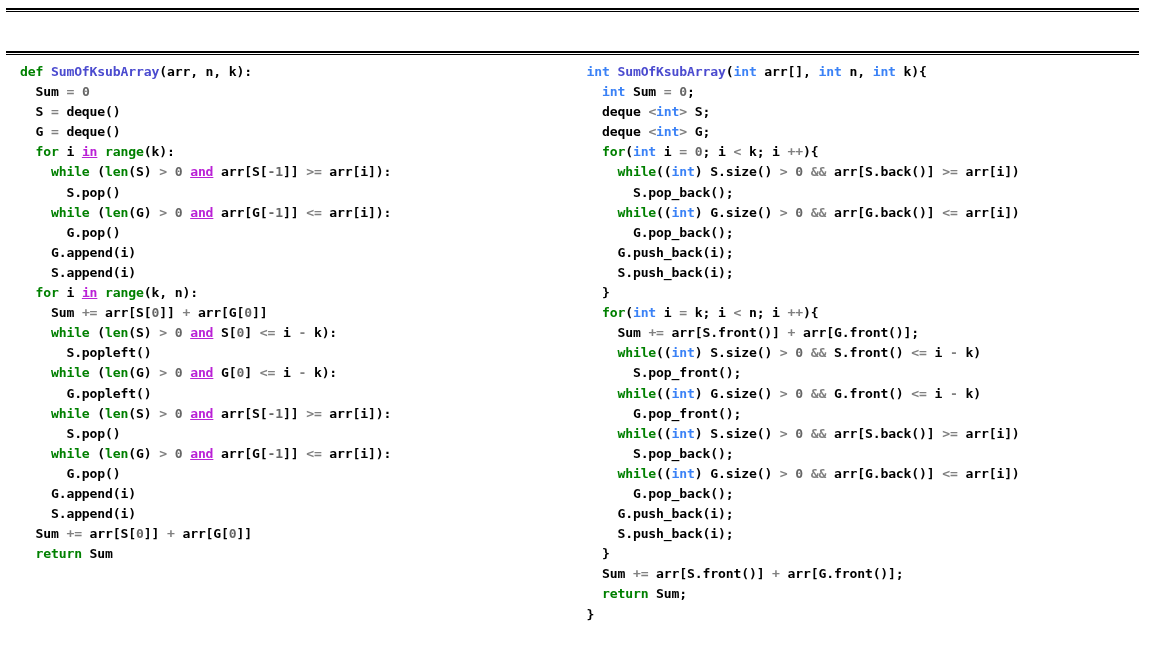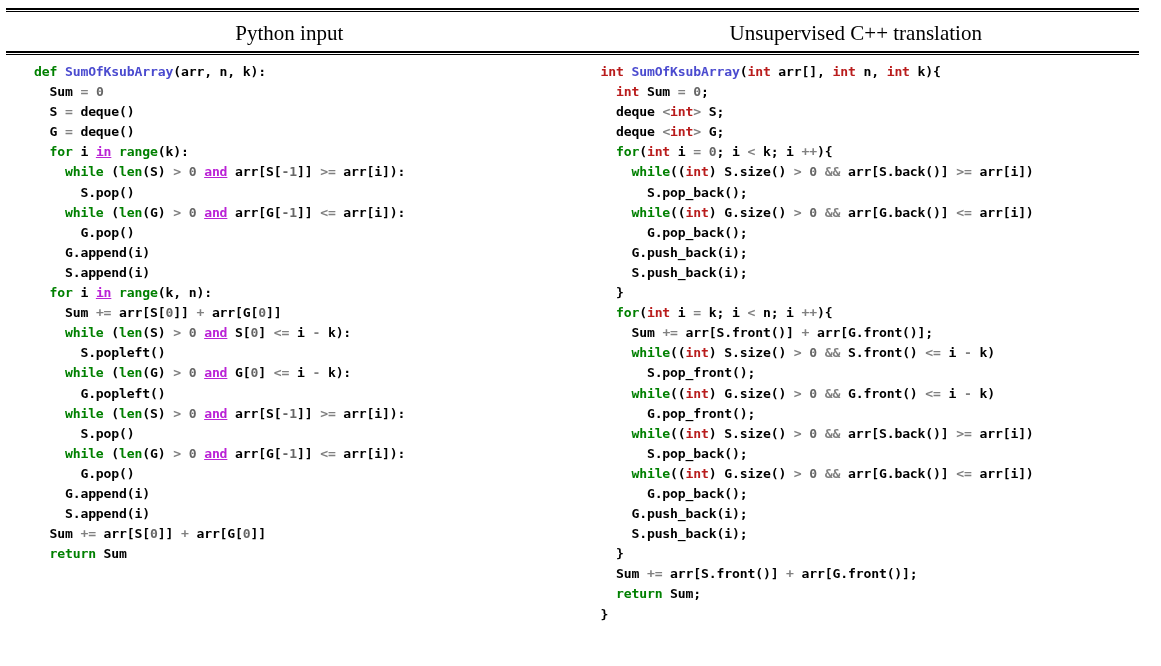--- a/index.html
+++ b/index.html
@@ -53,21 +53,21 @@
     font-size: 21px;
     line-height: 1;
     color: #000000;
     white-space: nowrap;
   }
 
   
   .body-row {
     position: absolute;
     top: 62px;
-    left: 20px;
+    left: 6px;
     width: 1133px;
     height: 600px;
     display: flex;
   }
   .code-cell {
     flex: 0 0 50%;
     width: 50%;
     box-sizing: border-box;
   }
   .code-cell.left  { padding-left: 14px; }
@@ -86,34 +86,30 @@
   }
   pre.code .ln { display: block; height: 20.1px; }
 
   
   .t-plain { color: #000000; }
   .t-kw    { color: #008000; }   
   .t-fn    { color: #4b4bcf; }   
   .t-op    { color: #ba21d6; text-decoration: underline; }   
   .t-num   { color: #666666; }   
   .t-sym   { color: #808080; }   
-  .t-type  { color: #b91c1c; }   
+  .t-type  { color: #3b82f6; }   
 </style>
 </head>
 <body>
 
 <div class="figure">
 
   <div class="rule rule-top"></div>
   <div class="rule rule-top-thin"></div>
 
-  <div class="header-row">
-    <div class="header-cell">Python input</div>
-    <div class="header-cell">Unsupervised C++ translation</div>
-  </div>
 
   <div class="rule rule-mid"></div>
   <div class="rule rule-mid-thin"></div>
 
   <div class="body-row">
     <div class="code-cell left">
       <pre class="code" id="python-code"><span class="ln"><span class="t-kw">def</span><span class="t-plain"> </span><span class="t-fn">SumOfKsubArray</span><span class="t-plain">(arr, n, k):</span></span><span class="ln"><span class="t-plain">  Sum </span><span class="t-sym">=</span><span class="t-plain"> </span><span class="t-num">0</span></span><span class="ln"><span class="t-plain">  S </span><span class="t-sym">=</span><span class="t-plain"> deque()</span></span><span class="ln"><span class="t-plain">  G </span><span class="t-sym">=</span><span class="t-plain"> deque()</span></span><span class="ln"><span class="t-plain">  </span><span class="t-kw">for</span><span class="t-plain"> i </span><span class="t-op">in</span><span class="t-plain"> </span><span class="t-kw">range</span><span class="t-plain">(k):</span></span><span class="ln"><span class="t-plain">    </span><span class="t-kw">while</span><span class="t-plain"> (</span><span class="t-kw">len</span><span class="t-plain">(S) </span><span class="t-sym">&gt;</span><span class="t-plain"> </span><span class="t-num">0</span><span class="t-plain"> </span><span class="t-op">and</span><span class="t-plain"> arr[S[</span><span class="t-num">-1</span><span class="t-plain">]] </span><span class="t-sym">&gt;=</span><span class="t-plain"> arr[i]):</span></span><span class="ln"><span class="t-plain">      S.pop()</span></span><span class="ln"><span class="t-plain">    </span><span class="t-kw">while</span><span class="t-plain"> (</span><span class="t-kw">len</span><span class="t-plain">(G) </span><span class="t-sym">&gt;</span><span class="t-plain"> </span><span class="t-num">0</span><span class="t-plain"> </span><span class="t-op">and</span><span class="t-plain"> arr[G[</span><span class="t-num">-1</span><span class="t-plain">]] </span><span class="t-sym">&lt;=</span><span class="t-plain"> arr[i]):</span></span><span class="ln"><span class="t-plain">      G.pop()</span></span><span class="ln"><span class="t-plain">    G.append(i)</span></span><span class="ln"><span class="t-plain">    S.append(i)</span></span><span class="ln"><span class="t-plain">  </span><span class="t-kw">for</span><span class="t-plain"> i </span><span class="t-op">in</span><span class="t-plain"> </span><span class="t-kw">range</span><span class="t-plain">(k, n):</span></span><span class="ln"><span class="t-plain">    Sum </span><span class="t-sym">+=</span><span class="t-plain"> arr[S[</span><span class="t-num">0</span><span class="t-plain">]] </span><span class="t-sym">+</span><span class="t-plain"> arr[G[</span><span class="t-num">0</span><span class="t-plain">]]</span></span><span class="ln"><span class="t-plain">    </span><span class="t-kw">while</span><span class="t-plain"> (</span><span class="t-kw">len</span><span class="t-plain">(S) </span><span class="t-sym">&gt;</span><span class="t-plain"> </span><span class="t-num">0</span><span class="t-plain"> </span><span class="t-op">and</span><span class="t-plain"> S[</span><span class="t-num">0</span><span class="t-plain">] </span><span class="t-sym">&lt;=</span><span class="t-plain"> i </span><span class="t-sym">-</span><span class="t-plain"> k):</span></span><span class="ln"><span class="t-plain">      S.popleft()</span></span><span class="ln"><span class="t-plain">    </span><span class="t-kw">while</span><span class="t-plain"> (</span><span class="t-kw">len</span><span class="t-plain">(G) </span><span class="t-sym">&gt;</span><span class="t-plain"> </span><span class="t-num">0</span><span class="t-plain"> </span><span class="t-op">and</span><span class="t-plain"> G[</span><span class="t-num">0</span><span class="t-plain">] </span><span class="t-sym">&lt;=</span><span class="t-plain"> i </span><span class="t-sym">-</span><span class="t-plain"> k):</span></span><span class="ln"><span class="t-plain">      G.popleft()</span></span><span class="ln"><span class="t-plain">    </span><span class="t-kw">while</span><span class="t-plain"> (</span><span class="t-kw">len</span><span class="t-plain">(S) </span><span class="t-sym">&gt;</span><span class="t-plain"> </span><span class="t-num">0</span><span class="t-plain"> </span><span class="t-op">and</span><span class="t-plain"> arr[S[</span><span class="t-num">-1</span><span class="t-plain">]] </span><span class="t-sym">&gt;=</span><span class="t-plain"> arr[i]):</span></span><span class="ln"><span class="t-plain">      S.pop()</span></span><span class="ln"><span class="t-plain">    </span><span class="t-kw">while</span><span class="t-plain"> (</span><span class="t-kw">len</span><span class="t-plain">(G) </span><span class="t-sym">&gt;</span><span class="t-plain"> </span><span class="t-num">0</span><span class="t-plain"> </span><span class="t-op">and</span><span class="t-plain"> arr[G[</span><span class="t-num">-1</span><span class="t-plain">]] </span><span class="t-sym">&lt;=</span><span class="t-plain"> arr[i]):</span></span><span class="ln"><span class="t-plain">      G.pop()</span></span><span class="ln"><span class="t-plain">    G.append(i)</span></span><span class="ln"><span class="t-plain">    S.append(i)</span></span><span class="ln"><span class="t-plain">  Sum </span><span class="t-sym">+=</span><span class="t-plain"> arr[S[</span><span class="t-num">0</span><span class="t-plain">]] </span><span class="t-sym">+</span><span class="t-plain"> arr[G[</span><span class="t-num">0</span><span class="t-plain">]]</span></span><span class="ln"><span class="t-plain">  </span><span class="t-kw">return</span><span class="t-plain"> Sum</span></span></pre>
     </div>
     <div class="code-cell right">
       <pre class="code" id="cpp-code"><span class="ln"><span class="t-type">int</span><span class="t-plain"> </span><span class="t-fn">SumOfKsubArray</span><span class="t-plain">(</span><span class="t-type">int</span><span class="t-plain"> arr[], </span><span class="t-type">int</span><span class="t-plain"> n, </span><span class="t-type">int</span><span class="t-plain"> k){</span></span><span class="ln"><span class="t-plain">  </span><span class="t-type">int</span><span class="t-plain"> Sum </span><span class="t-sym">=</span><span class="t-plain"> </span><span class="t-num">0</span><span class="t-plain">;</span></span><span class="ln"><span class="t-plain">  deque </span><span class="t-sym">&lt;</span><span class="t-type">int</span><span class="t-sym">&gt;</span><span class="t-plain"> S;</span></span><span class="ln"><span class="t-plain">  deque </span><span class="t-sym">&lt;</span><span class="t-type">int</span><span class="t-sym">&gt;</span><span class="t-plain"> G;</span></span><span class="ln"><span class="t-plain">  </span><span class="t-kw">for</span><span class="t-plain">(</span><span class="t-type">int</span><span class="t-plain"> i </span><span class="t-sym">=</span><span class="t-plain"> </span><span class="t-num">0</span><span class="t-plain">; i </span><span class="t-sym">&lt;</span><span class="t-plain"> k; i </span><span class="t-sym">++</span><span class="t-plain">){</span></span><span class="ln"><span class="t-plain">    </span><span class="t-kw">while</span><span class="t-plain">((</span><span class="t-type">int</span><span class="t-plain">) S.size() </span><span class="t-sym">&gt;</span><span class="t-plain"> </span><span class="t-num">0</span><span class="t-plain"> </span><span class="t-sym">&amp;&amp;</span><span class="t-plain"> arr[S.back()] </span><span class="t-sym">&gt;=</span><span class="t-plain"> arr[i])</span></span><span class="ln"><span class="t-plain">      S.pop_back();</span></span><span class="ln"><span class="t-plain">    </span><span class="t-kw">while</span><span class="t-plain">((</span><span class="t-type">int</span><span class="t-plain">) G.size() </span><span class="t-sym">&gt;</span><span class="t-plain"> </span><span class="t-num">0</span><span class="t-plain"> </span><span class="t-sym">&amp;&amp;</span><span class="t-plain"> arr[G.back()] </span><span class="t-sym">&lt;=</span><span class="t-plain"> arr[i])</span></span><span class="ln"><span class="t-plain">      G.pop_back();</span></span><span class="ln"><span class="t-plain">    G.push_back(i);</span></span><span class="ln"><span class="t-plain">    S.push_back(i);</span></span><span class="ln"><span class="t-plain">  }</span></span><span class="ln"><span class="t-plain">  </span><span class="t-kw">for</span><span class="t-plain">(</span><span class="t-type">int</span><span class="t-plain"> i </span><span class="t-sym">=</span><span class="t-plain"> k; i </span><span class="t-sym">&lt;</span><span class="t-plain"> n; i </span><span class="t-sym">++</span><span class="t-plain">){</span></span><span class="ln"><span class="t-plain">    Sum </span><span class="t-sym">+=</span><span class="t-plain"> arr[S.front()] </span><span class="t-sym">+</span><span class="t-plain"> arr[G.front()];</span></span><span class="ln"><span class="t-plain">    </span><span class="t-kw">while</span><span class="t-plain">((</span><span class="t-type">int</span><span class="t-plain">) S.size() </span><span class="t-sym">&gt;</span><span class="t-plain"> </span><span class="t-num">0</span><span class="t-plain"> </span><span class="t-sym">&amp;&amp;</span><span class="t-plain"> S.front() </span><span class="t-sym">&lt;=</span><span class="t-plain"> i </span><span class="t-sym">-</span><span class="t-plain"> k)</span></span><span class="ln"><span class="t-plain">      S.pop_front();</span></span><span class="ln"><span class="t-plain">    </span><span class="t-kw">while</span><span class="t-plain">((</span><span class="t-type">int</span><span class="t-plain">) G.size() </span><span class="t-sym">&gt;</span><span class="t-plain"> </span><span class="t-num">0</span><span class="t-plain"> </span><span class="t-sym">&amp;&amp;</span><span class="t-plain"> G.front() </span><span class="t-sym">&lt;=</span><span class="t-plain"> i </span><span class="t-sym">-</span><span class="t-plain"> k)</span></span><span class="ln"><span class="t-plain">      G.pop_front();</span></span><span class="ln"><span class="t-plain">    </span><span class="t-kw">while</span><span class="t-plain">((</span><span class="t-type">int</span><span class="t-plain">) S.size() </span><span class="t-sym">&gt;</span><span class="t-plain"> </span><span class="t-num">0</span><span class="t-plain"> </span><span class="t-sym">&amp;&amp;</span><span class="t-plain"> arr[S.back()] </span><span class="t-sym">&gt;=</span><span class="t-plain"> arr[i])</span></span><span class="ln"><span class="t-plain">      S.pop_back();</span></span><span class="ln"><span class="t-plain">    </span><span class="t-kw">while</span><span class="t-plain">((</span><span class="t-type">int</span><span class="t-plain">) G.size() </span><span class="t-sym">&gt;</span><span class="t-plain"> </span><span class="t-num">0</span><span class="t-plain"> </span><span class="t-sym">&amp;&amp;</span><span class="t-plain"> arr[G.back()] </span><span class="t-sym">&lt;=</span><span class="t-plain"> arr[i])</span></span><span class="ln"><span class="t-plain">      G.pop_back();</span></span><span class="ln"><span class="t-plain">    G.push_back(i);</span></span><span class="ln"><span class="t-plain">    S.push_back(i);</span></span><span class="ln"><span class="t-plain">  }</span></span><span class="ln"><span class="t-plain">  Sum </span><span class="t-sym">+=</span><span class="t-plain"> arr[S.front()] </span><span class="t-sym">+</span><span class="t-plain"> arr[G.front()];</span></span><span class="ln"><span class="t-plain">  </span><span class="t-kw">return</span><span class="t-plain"> Sum;</span></span><span class="ln"><span class="t-plain">}</span></span></pre>

